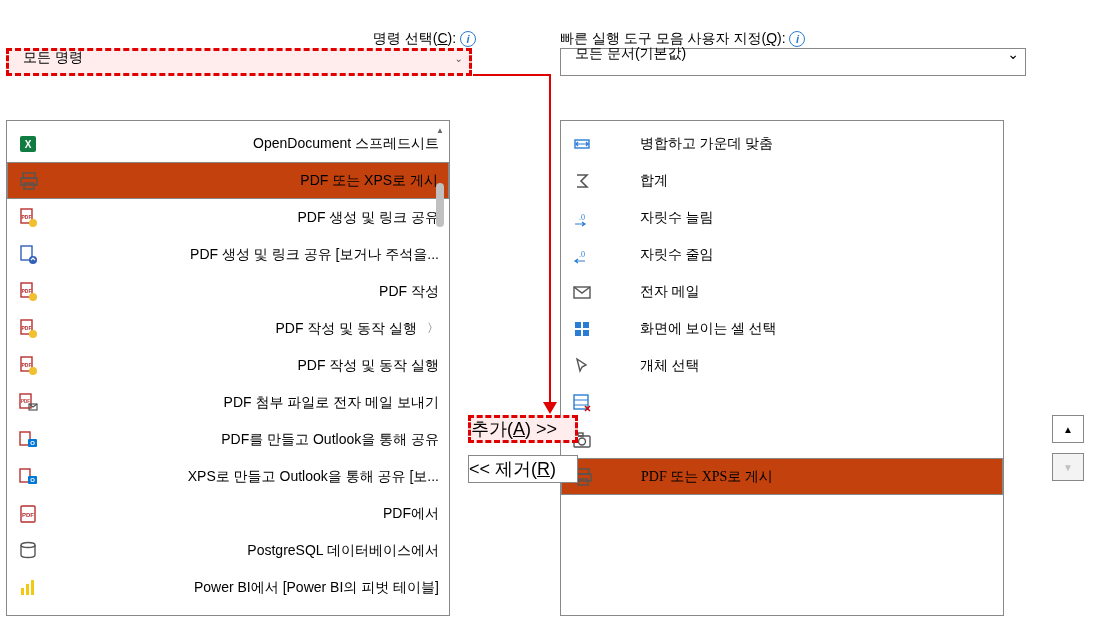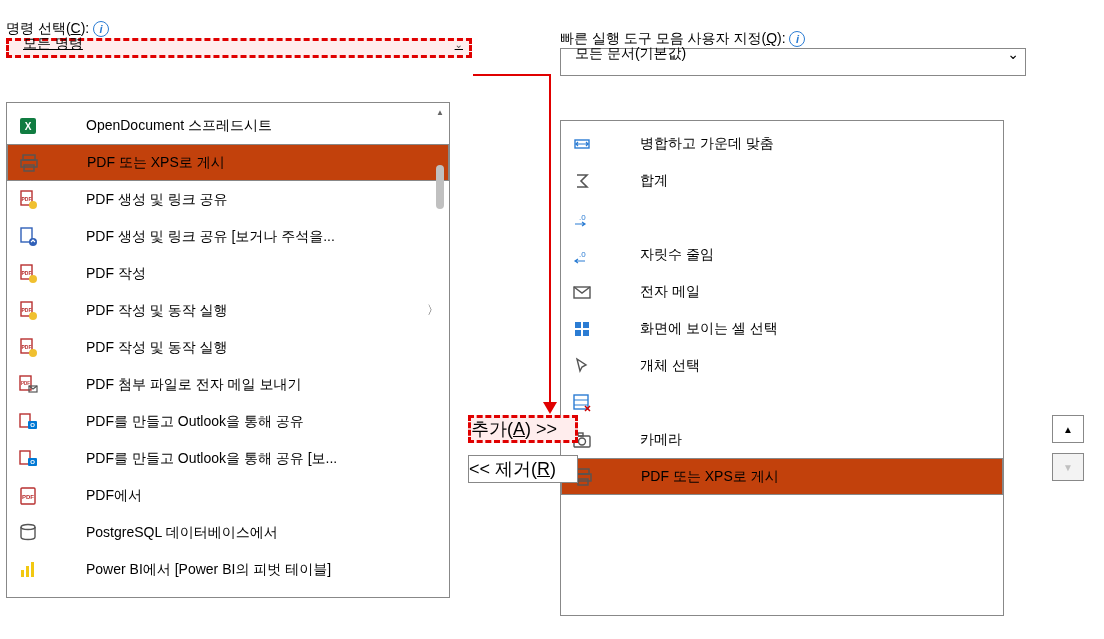--- a/index.html
+++ b/index.html
@@ -12,28 +12,28 @@
       height: 639px;
       position: relative;
       color: #000;
     }
     .info-icon {
       display: inline-flex; align-items: center; justify-content: center;
       width: 16px; height: 16px; border: 1.5px solid #2b7cd3; border-radius: 50%;
       color: #2b7cd3; font-size: 11px; font-style: italic; font-weight: bold;
       vertical-align: middle;
     }
-    .left-section { position: absolute; left: 6px; top: 20px; width: 470px; }
+    .left-section { position: absolute; left: 6px; top: 30px; width: 470px; text-align: right; }
     .right-section { position: absolute; left: 560px; top: 30px; width: 470px; }
     .middle-buttons { position: absolute; left: 468px; top: 415px; }
 
     .dropdown {
-      width: 466px; height: 20px; border: 1px solid #888;
+      width: 466px; height: 28px; border: 1px solid #888;
       display: flex; align-items: center; justify-content: space-between;
-      padding: 0 6px 8px 14px; background: #fff; cursor: pointer; text-decoration: underline;
+      padding: 0 6px 8px 14px; background: #fff; cursor: pointer;
     }
     .dropdown .chevron { font-size: 10px; color: #555; }
 
     .dropdown.red-dashed {
       border: 3px dashed #e00000;
       background: #ffeded;
     }
 
     .right-dropdown {
       width: 466px; height: 28px; border: 1px solid #888;
@@ -43,20 +43,21 @@
 
     .list-box {
       width: 444px; height: 496px; border: 1px solid #888;
       background: #fff; margin-top: 44px; overflow: hidden; position: relative;
       padding: 4px 0;
     }
     .right-list-box {
       width: 444px; height: 496px; border: 1px solid #888;
       background: #fff; margin-top: 44px; overflow: hidden; position: relative;
       padding: 4px 0;
+      font-family: Liberation Serif, serif;
     }
     .list-item {
       height: 37px; display: flex; align-items: center; gap: 10px;
       padding: 0 10px; cursor: pointer;
     }
     .list-item.selected {
       border: 1px solid #888; background: #c2410c;
     }
     .list-item .icon-slot { width: 22px; height: 22px; display: flex; align-items: center; justify-content: center; flex-shrink: 0; }
     .list-item .label { flex: 1; white-space: nowrap; overflow: hidden; text-overflow: ellipsis; margin-left: 37px; }
@@ -197,21 +198,21 @@
           <span class="label">PDF를 만들고 Outlook을 통해 공유</span>
         </div>
         <div class="list-item">
           <span class="icon-slot">
             <svg width="20" height="20" viewBox="0 0 20 20">
               <rect x="2" y="2" width="10" height="13" fill="none" stroke="#b83030" stroke-width="1.4"></rect>
               <rect x="10" y="9" width="9" height="8" fill="#0078d4" rx="1"></rect>
               <text x="14.5" y="15" font-size="6" fill="#fff" text-anchor="middle" font-weight="bold">O</text>
             </svg>
           </span>
-          <span class="label">PDF를 만들고 Outlook을 통해 공유 [보...</span>
+          <span class="label">XPS로 만들고 Outlook을 통해 공유 [보...</span>
         </div>
         <div class="list-item">
           <span class="icon-slot">
             <svg width="20" height="20" viewBox="0 0 20 20">
               <rect x="3" y="2" width="14" height="16" fill="none" stroke="#b83030" stroke-width="1.4" rx="1"></rect>
               <text x="10" y="13" font-size="6" fill="#b83030" text-anchor="middle" font-weight="bold">PDF</text>
             </svg>
           </span>
           <span class="label">PDF에서</span>
         </div>
@@ -271,20 +272,21 @@
           </span>
           <span class="label">합계</span>
         </div>
         <div class="list-item">
           <span class="icon-slot">
             <svg width="20" height="20" viewBox="0 0 20 20">
               <text x="7" y="12" font-size="8" fill="#2b7cd3">.0</text>
               <path d="M3 16h10M10 14l3 2-3 2" stroke="#2b7cd3" stroke-width="1.2" fill="none"></path>
             </svg>
           </span>
+          <span class="label">자릿수 늘림</span>
         </div>
         <div class="list-item">
           <span class="icon-slot">
             <svg width="20" height="20" viewBox="0 0 20 20">
               <text x="7" y="12" font-size="8" fill="#2b7cd3">.0</text>
               <path d="M13 16H3M6 14l-3 2 3 2" stroke="#2b7cd3" stroke-width="1.2" fill="none"></path>
             </svg>
           </span>
           <span class="label">자릿수 줄임</span>
         </div>
@@ -327,21 +329,20 @@
           </span>
         </div>
         <div class="list-item">
           <span class="icon-slot">
             <svg width="20" height="20" viewBox="0 0 20 20">
               <rect x="2" y="6" width="16" height="11" fill="none" stroke="#555" stroke-width="1.4" rx="1"></rect>
               <rect x="6" y="3" width="5" height="3" fill="none" stroke="#555" stroke-width="1.4"></rect>
               <circle cx="10" cy="11.5" r="3.5" fill="none" stroke="#555" stroke-width="1.4"></circle>
             </svg>
           </span>
-          <span class="label">카메라</span>
         </div>
         <div class="list-item selected">
           <span class="icon-slot">
             <svg width="20" height="20" viewBox="0 0 20 20">
               <rect x="4" y="2" width="12" height="5" fill="none" stroke="#555" stroke-width="1.4"></rect>
               <rect x="2" y="7" width="16" height="7" fill="none" stroke="#555" stroke-width="1.4"></rect>
               <rect x="5" y="12" width="10" height="6" fill="none" stroke="#555" stroke-width="1.4"></rect>
             </svg>
           </span>
           <span class="label">PDF 또는 XPS로 게시</span>

